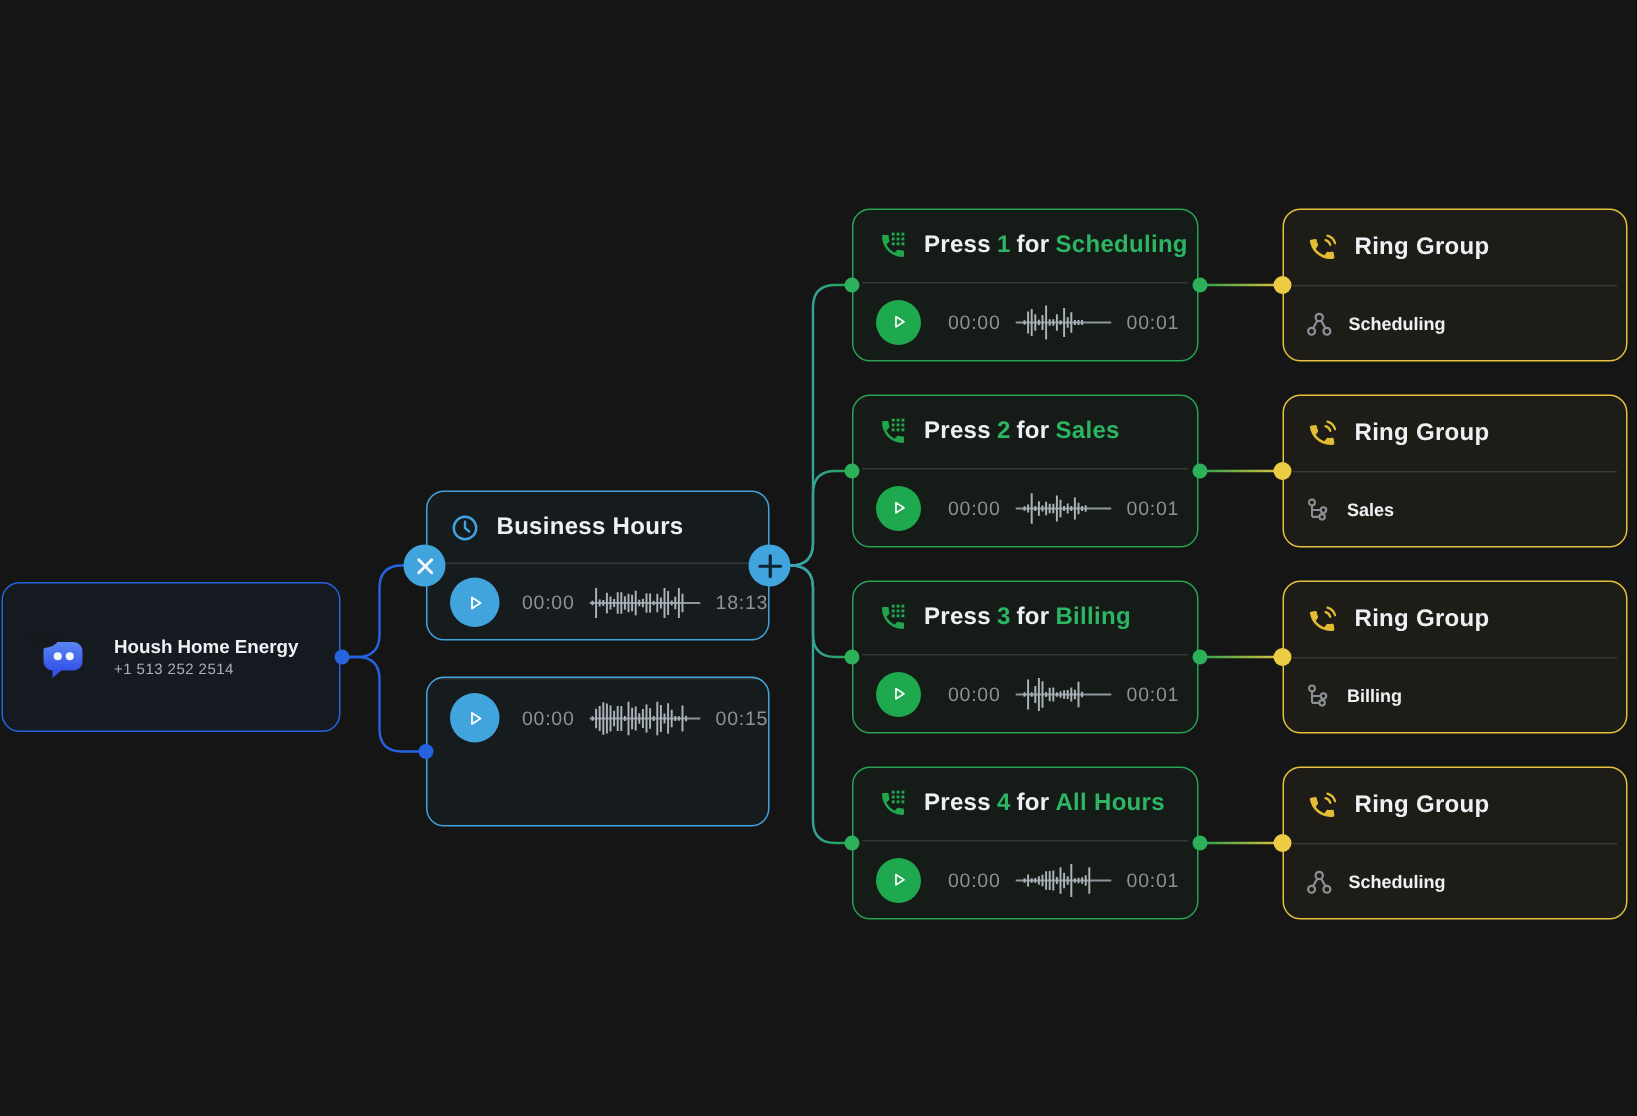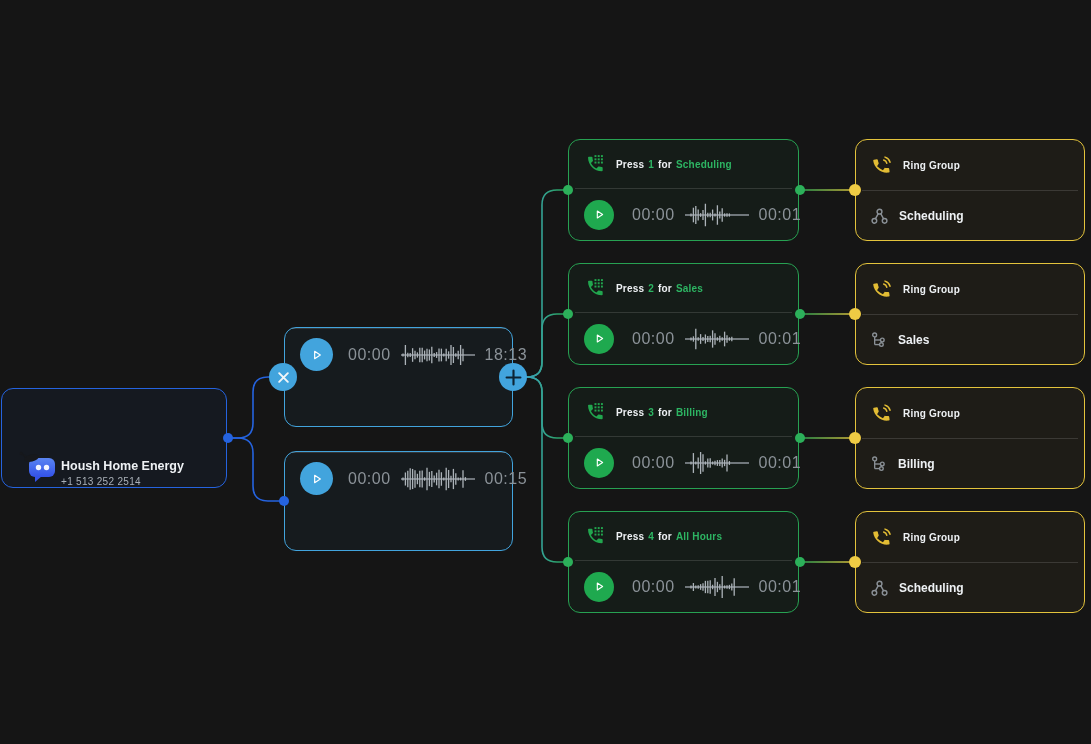--- a/index.html
+++ b/index.html
@@ -12,30 +12,30 @@
   .canvas{position:relative;width:1091px;height:744px;background:var(--canvas);overflow:hidden}
   svg.layer{position:absolute;left:0;top:0;z-index:1}
   svg.ports{z-index:4}
   .node{position:absolute;border-radius:12px;z-index:2}
   .node-blue{border:1.5px solid var(--blue);background:rgba(37,99,223,.06)}
   .node-sky{border:1.5px solid var(--sky);background:rgba(66,164,221,.05)}
   .node-green{border:1.5px solid var(--green);background:rgba(39,161,82,.055)}
   .node-yellow{border:1.5px solid var(--yellow);background:rgba(227,195,60,.045)}
   .hdr{display:flex;align-items:center;gap:11px;padding:0 15px}
   .divider{height:1px;background:rgba(255,255,255,.13);margin:0 6px}
-  .title{font-size:10px;font-weight:700;color:var(--text);letter-spacing:.2px;white-space:nowrap}
+  .title{font-size:16px;font-weight:700;color:var(--text);letter-spacing:.2px;white-space:nowrap}
   .mix{display:inline-flex;gap:4px}
   .gr{color:var(--green-text)}
   .player{display:flex;align-items:center;padding:0 15px}
   .play{border-radius:50%;display:flex;align-items:center;justify-content:center;flex:none;cursor:pointer;border:none}
   .play-blue{width:33px;height:33px;background:var(--sky)}
   .play-green{width:30px;height:30px;background:var(--green-bright)}
-  .time{font-size:16px;color:var(--muted);letter-spacing:.5px;flex:none}
+  .time{font-size:13px;color:var(--muted);letter-spacing:.5px;flex:none}
   .wave{flex:1;display:flex;justify-content:center;align-items:center;margin:0 10px}
-  .root-body{display:flex;align-items:flex-end;height:100%;padding:0 17px;}
+  .root-body{display:flex;align-items:center;height:100%;padding:0 17px;gap:15px}
   .root-title{font-size:12.5px;font-weight:700;color:var(--text)}
   .root-sub{font-size:10px;color:#AAB1B8;margin-top:3px;letter-spacing:.3px}
   .edge-btn{position:absolute;width:28px;height:28px;border-radius:50%;background:var(--sky);
     display:flex;align-items:center;justify-content:center;z-index:5;cursor:pointer;border:none}
   .subrow{display:flex;align-items:center;gap:11px;padding:0 15px}
   .sublabel{font-size:12px;font-weight:700;color:var(--text)}
   .icon{flex:none;display:flex;align-items:center;justify-content:center}
 </style>
 </head>
 <body>
@@ -87,20 +87,29 @@
         </svg>
       </span>
       <span>
         <div class="root-title">Housh Home Energy</div>
         <div class="root-sub">+1 513 252 2514</div>
       </span>
     </div>
   </div>
 
   <div class="node node-sky" style="left:284px;top:327px;width:229px;height:100px">
+    <div class="hdr" style="height:47px">
+      <span class="icon">
+        <svg width="20" height="20" viewBox="0 0 20 20" fill="none" stroke="#42A4DD" stroke-width="1.6" stroke-linecap="round">
+          <circle cx="10" cy="10" r="7.5"></circle>
+            <path d="M10 5.8 V10 l2.8 2.4"></path>
+        </svg>
+      </span>
+      <span class="title">Business Hours</span>
+    </div>
     <div class="divider"></div>
     <div class="player" style="height:51px">
       <button class="play play-blue">
         <svg width="16" height="16" viewBox="0 0 24 24" fill="none" stroke="#fff" stroke-width="1.8" stroke-linejoin="round">
           <path d="M8.5 6.5 L17 12 L8.5 17.5 Z"></path>
         </svg>
       </button>
       <span class="time" style="margin-left:15px">00:00</span>
       <span class="wave">
           <svg width="74" height="26" style="display:block">

